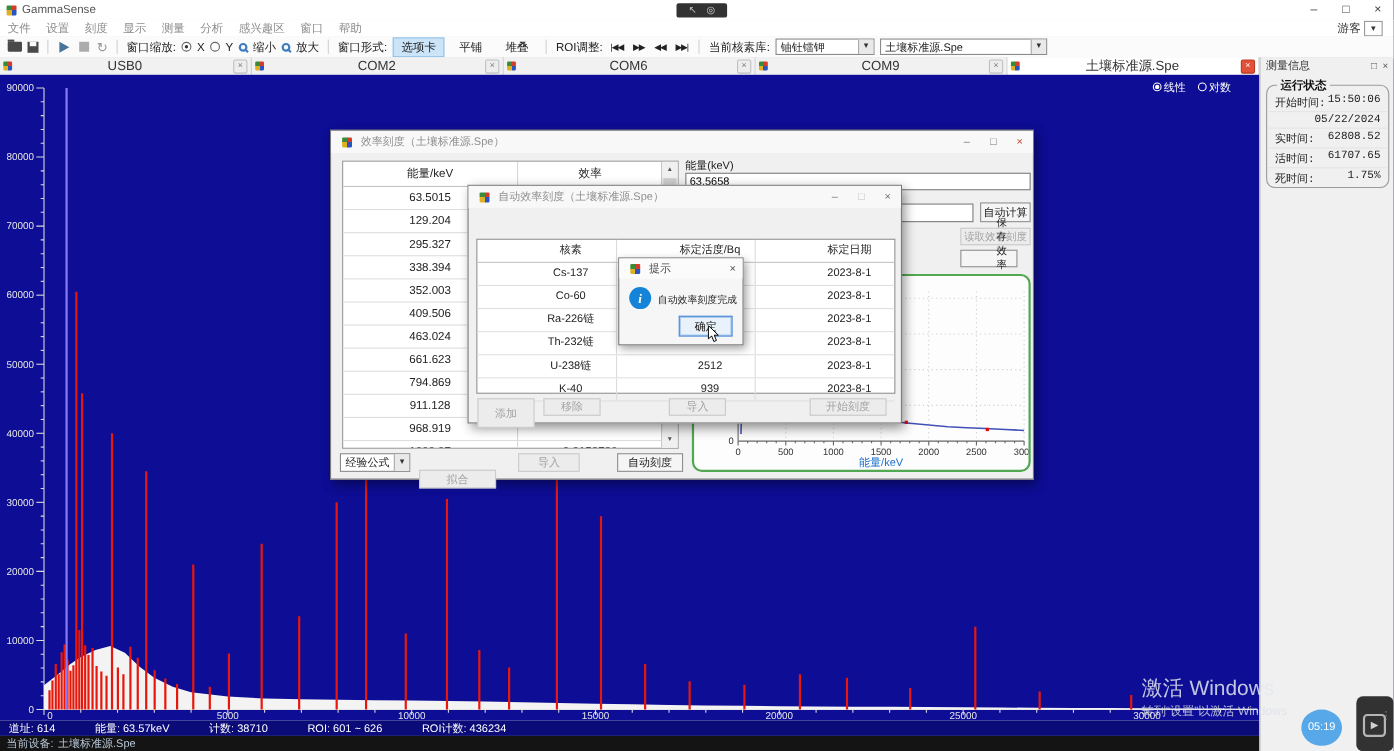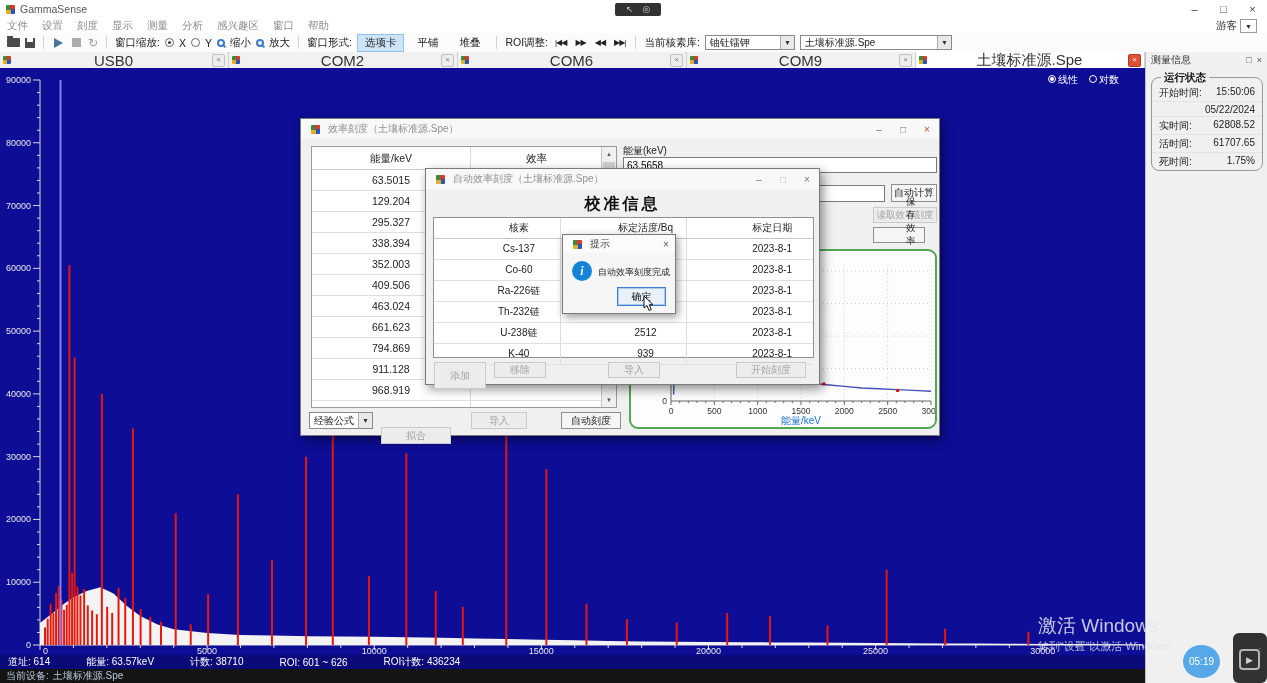--- a/index.html
+++ b/index.html
@@ -33,36 +33,36 @@
   .form-opt{padding:1px 7px;color:#222;border:1px solid transparent;font-family:Liberation Mono, monospace;}
   .form-opt.sel{background:#cce4f7;border:1px solid #92c2e8;}
   .roi-ico{font-size:8px;color:#222;letter-spacing:-1px;margin:0 2px;}
   .tb-select{border:1px solid #8a8a8a;background:#fff;height:15px;display:flex;align-items:center;font-size:10px;padding-left:4px;box-sizing:border-box;}
   .tb-select .dd{margin-left:auto;width:13px;height:100%;background:#e9e9e9;border-left:1px solid #aaa;font-size:7px;display:flex;align-items:center;justify-content:center;color:#333;}
   
   .tabbar{left:0;top:52px;width:1145px;height:16px;background:#ececec;display:flex;}
   .tab{flex:1;display:flex;align-items:center;padding:0 3px;border-right:1px solid #cfcfcf;background:#f1f1f1;min-width:0;}
   .tab.active{background:#ffffff;}
   .tab-ico{width:8px;height:8px;border-radius:1px;background:conic-gradient(#d23c2a 0 25%,#2a55c0 0 50%,#e0b020 0 75%,#3a8a3a 0);margin-right:4px;flex:none;}
-  .tab-label{flex:1;text-align:center;font-size:15px;color:#333;overflow:hidden;white-space:nowrap;}
+  .tab-label{flex:1;text-align:center;font-size:12px;color:#333;overflow:hidden;white-space:nowrap;}
   .tab-close{width:11px;height:11px;border:1px solid #c0c0c0;background:#ededed;color:#777;font-size:8px;line-height:10px;text-align:center;border-radius:2px;flex:none;}
   .tab-close.red{background:#e25038;border-color:#b83a24;color:#fff;}
   .panel-head{left:1145px;top:52px;width:122px;height:16px;background:#f0f0f0;display:flex;align-items:center;padding:0 5px;border-left:1px solid #c0c0c0;font-size:10px;color:#333;box-sizing:border-box;}
   .ph-icons{margin-left:auto;display:flex;gap:5px;color:#555;font-size:9px;}
   
   .spectrum{left:0;top:68px;width:1145px;height:587px;background:#0d0d95;overflow:hidden;}
   .scale-radios{position:absolute;left:1048px;top:5px;display:flex;gap:11px;color:#fff;font-size:10px;align-items:center;}
   .wrad{width:8px;height:8px;border:1px solid #fff;border-radius:50%;position:relative;display:inline-block;box-sizing:border-box;margin-right:2px;}
   .wrad.sel::after{content:"";position:absolute;left:1px;top:1px;right:1px;bottom:1px;background:#fff;border-radius:50%;}
   .statusbar{left:0;top:655px;width:1145px;height:14px;background:#0a0a78;color:#fff;font-size:10px;display:flex;align-items:center;gap:36px;padding-left:8px;box-sizing:border-box;}
   .status-seg{white-space:nowrap;}
   .devbar{left:0;top:669px;width:1145px;height:14px;background:#141414;color:#b9c8d8;font-size:10px;display:flex;align-items:center;padding-left:6px;gap:4px;box-sizing:border-box;}
   
   .right-panel{left:1145px;top:68px;width:122px;height:615px;background:#f0f0f0;border-left:1px solid #c0c0c0;box-sizing:border-box;}
-  .groupbox{position:absolute;left:5px;top:9px;width:110px;height:92px;border:1px solid #9a9a9a;border-radius:8px;}
+  .groupbox{position:absolute;left:5px;top:9px;width:110px;height:92px;border:1px solid #9a9a9a;border-radius:8px;font-family:Liberation Mono, monospace;}
   .group-legend{position:absolute;left:9px;top:-7px;background:#f0f0f0;padding:0 3px;font-size:10.5px;font-weight:bold;color:#111;}
   .panel-row{display:flex;justify-content:space-between;padding:2px 7px 1px 7px;font-size:10px;color:#222;border-bottom:1px solid #e4e4e4;}
   .panel-row:last-child{border-bottom:none;}
   
   .dialog{position:absolute;background:#f0f0f0;border:1px solid #7a7a7a;box-shadow:3px 4px 10px rgba(0,0,0,.45);box-sizing:border-box;}
   .dlg-title{height:20px;background:#f8f8f8;display:flex;align-items:center;padding-left:4px;}
   .dlg-title .t{font-size:10px;color:#8f8f8f;margin-left:3px;}
   .dlg-controls{margin-left:auto;display:flex;}
   .dlg-btn{width:24px;height:20px;display:flex;align-items:center;justify-content:center;font-size:10px;color:#777;}
   .dlg-btn.dim{color:#c2c2c2;}
@@ -573,21 +573,20 @@
   <div class="dialog" style="left:425px;top:168px;width:395px;height:217px;">
     <div class="dlg-title">
       <span class="appico"></span>
       <span class="t">自动效率刻度（土壤标准源.Spe）</span>
       <div class="dlg-controls">
         <span class="dlg-btn">–</span>
         <span class="dlg-btn dim">□</span>
         <span class="dlg-btn">×</span>
       </div>
     </div>
-    <div class="dlg-heading">校准信息</div>
     <div class="nuc-table">
       <div class="nrow head">
         <span>核素</span>
         <span>标定活度/Bq</span>
         <span>标定日期</span>
       </div>
       <div id="nuc-rows">
           <div class="nrow">
             <span>Cs-137</span>
             <span></span>

